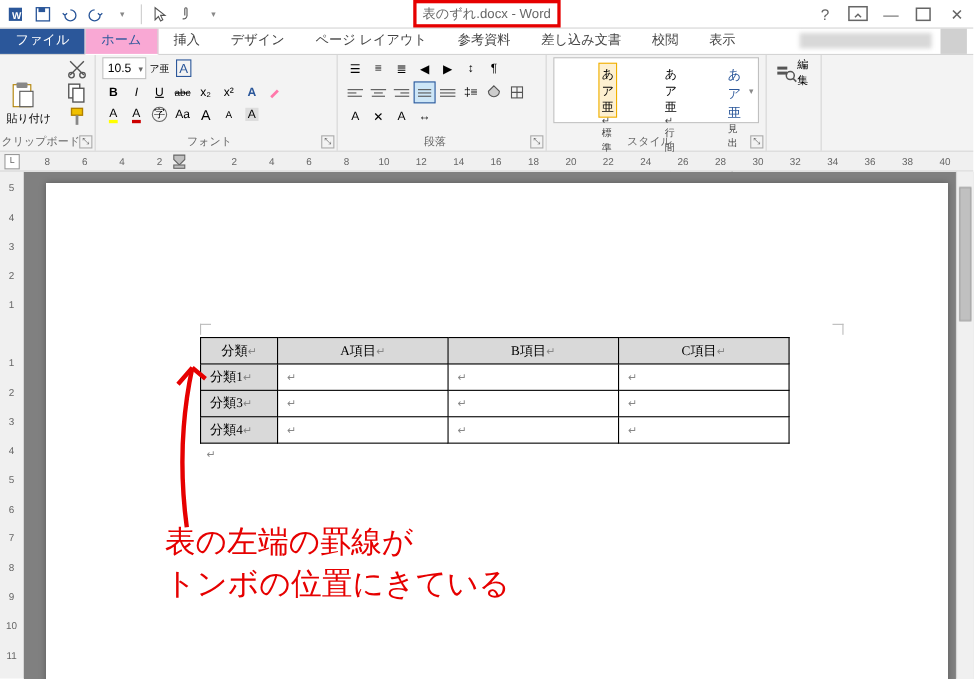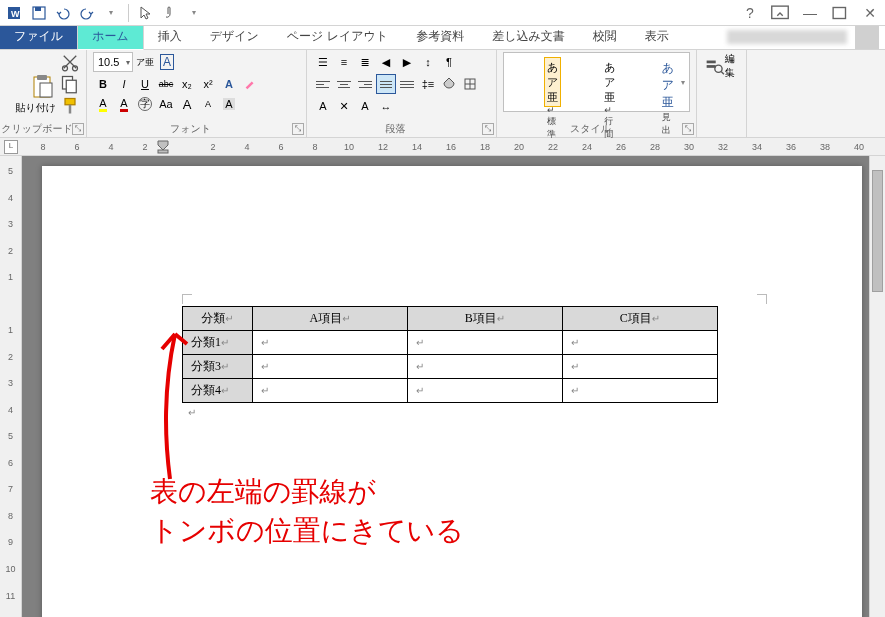--- a/index.html
+++ b/index.html
@@ -12,33 +12,33 @@
 .qat-btn svg { width: 16px; height: 16px; }
 .title-center { position: absolute; left: 50%; transform: translateX(-50%); display: flex; align-items: center; gap: 4px; border: 3px solid #e60000; padding: 1px 6px; }
 .title-center span { color: #666; font-size: 12px; }
 .win-controls { margin-left: auto; display: flex; align-items: center; gap: 8px; }
 .win-btn { width: 22px; height: 22px; display: flex; align-items: center; justify-content: center; cursor: pointer; color: #666; font-size: 14px; }
 
 
 .tabs { height: 24px; background: #fff; display: flex; align-items: flex-end; padding-left: 0; border-bottom: 1px solid #d4d4d4; }
 .tab { padding: 4px 14px; font-size: 12px; color: #444; cursor: pointer; }
 .tab.file { background: #2b579a; color: #fff; }
-.tab.active { color: #2b579a; background: #5eead4; border: 1px solid #d4d4d4; border-bottom: 1px solid #fff; margin-bottom: -1px; }
+.tab.active { color: #2b579a; background: #f9a8d4; border: 1px solid #d4d4d4; border-bottom: 1px solid #fff; margin-bottom: -1px; }
 .tabs-right { margin-left: auto; display: flex; align-items: center; gap: 8px; padding-right: 6px; }
 .avatar { width: 24px; height: 24px; background: #d0d0d0; }
 .blur-name { width: 120px; height: 14px; background: #d8d8d8; filter: blur(2px); }
 
 
 .ribbon { height: 88px; background: #f3f3f3; border-bottom: 1px solid #d4d4d4; display: flex; }
 .group { border-right: 1px solid #d4d4d4; padding: 2px 6px; display: flex; flex-direction: column; position: relative; }
 .group-label { font-size: 10px; color: #666; text-align: center; position: absolute; bottom: 1px; left: 0; right: 0; padding-right: 12px; }
 .dlg-launcher { position: absolute; right: 2px; bottom: 2px; width: 12px; height: 12px; border: 1px solid #aaa; font-size: 8px; text-align: center; line-height: 10px; color: #666; cursor: pointer; }
 .group-content { flex: 1; display: flex; gap: 4px; }
 
-.clip-big { display: flex; flex-direction: column; align-items: flex-end; justify-content: center; width: 50px; }
+.clip-big { display: flex; flex-direction: column; align-items: flex-start; justify-content: center; width: 50px; }
 .clip-big svg { width: 28px; height: 28px; }
 .clip-big span { font-size: 10px; }
 .clip-side { display: flex; flex-direction: column; gap: 2px; }
 .rb-btn { width: 20px; height: 20px; display: flex; align-items: center; justify-content: center; cursor: pointer; }
 
 .font-group .row { display: flex; align-items: center; gap: 2px; margin-bottom: 2px; }
 .combo { height: 20px; border: 1px solid #c0c0c0; background: #fff; display: flex; align-items: center; padding: 0 4px; font-size: 11px; position: relative; }
 .combo::after { content: "▾"; position: absolute; right: 2px; font-size: 8px; color: #666; }
 .combo.font { width: 130px; }
 .combo.size { width: 40px; }
@@ -134,20 +134,23 @@
         <svg viewBox="0 0 16 16">
           <path d="M3 2 L3 13 L6 10 L8 14 L10 13 L8 9 L12 9 Z" fill="none" stroke="#555" stroke-width="1"></path>
         </svg>
       </div>
     <div class="qat-btn">
         <svg viewBox="0 0 16 16">
           <path d="M6 3 v6 M6 3 a1 1 0 0 1 2 0 v6 a3 3 0 0 1 -4 3" fill="none" stroke="#555" stroke-width="1"></path>
         </svg>
       </div>
     <div class="qat-btn" style="font-size:8px;color:#888">▾</div>
+  </div>
+  <div class="title-center">
+    <span>表のずれ.docx - Word</span>
   </div>
   <div class="win-controls">
     <div class="win-btn">?</div>
     <div class="win-btn">
         <svg viewBox="0 0 16 16">
           <rect x="2" y="3" width="12" height="9" fill="none" stroke="#666"></rect>
           <path d="M6 10 l2 -2 l2 2" fill="none" stroke="#666"></path>
         </svg>
       </div>
     <div class="win-btn">—</div>

